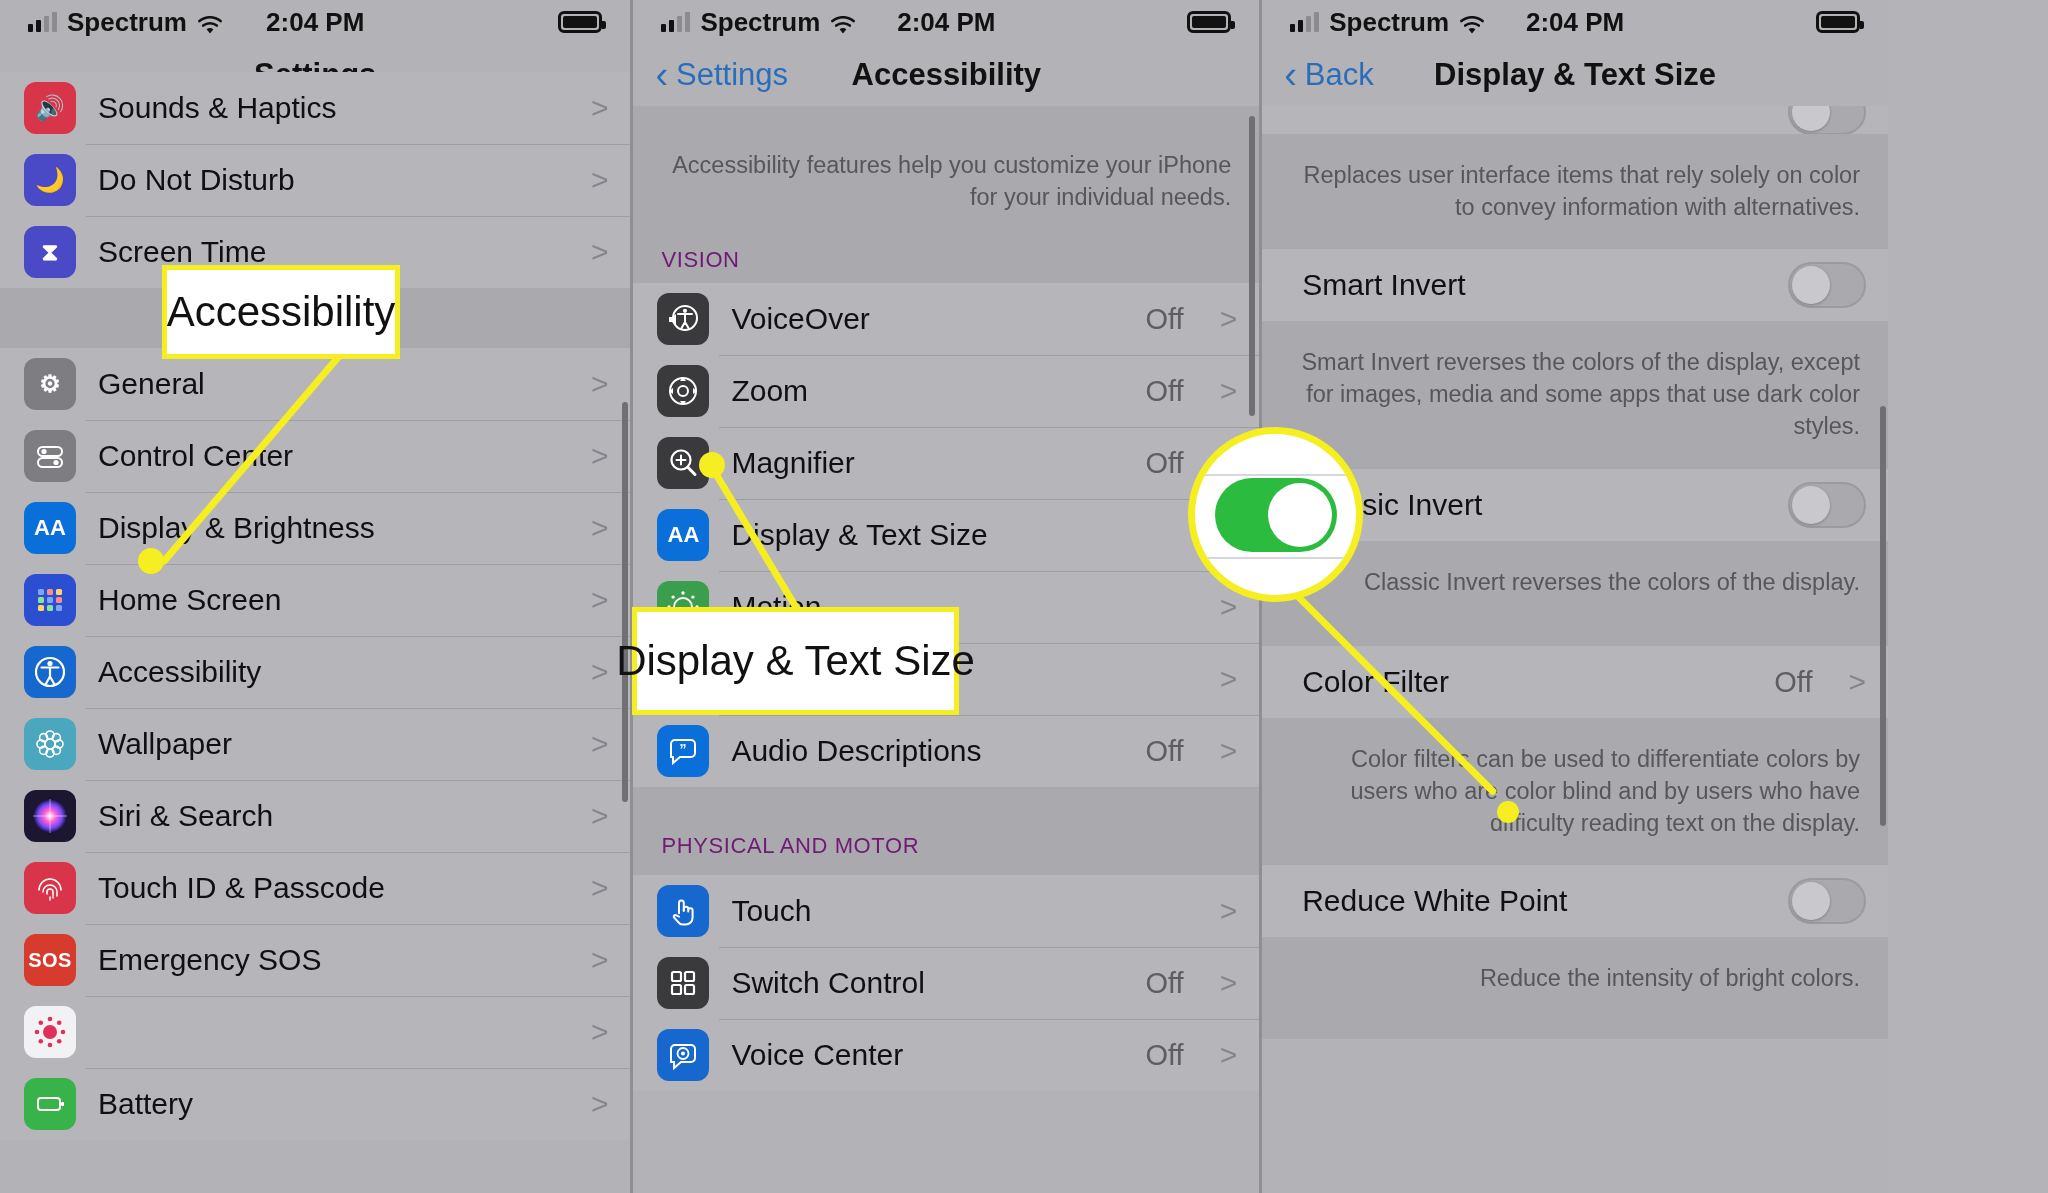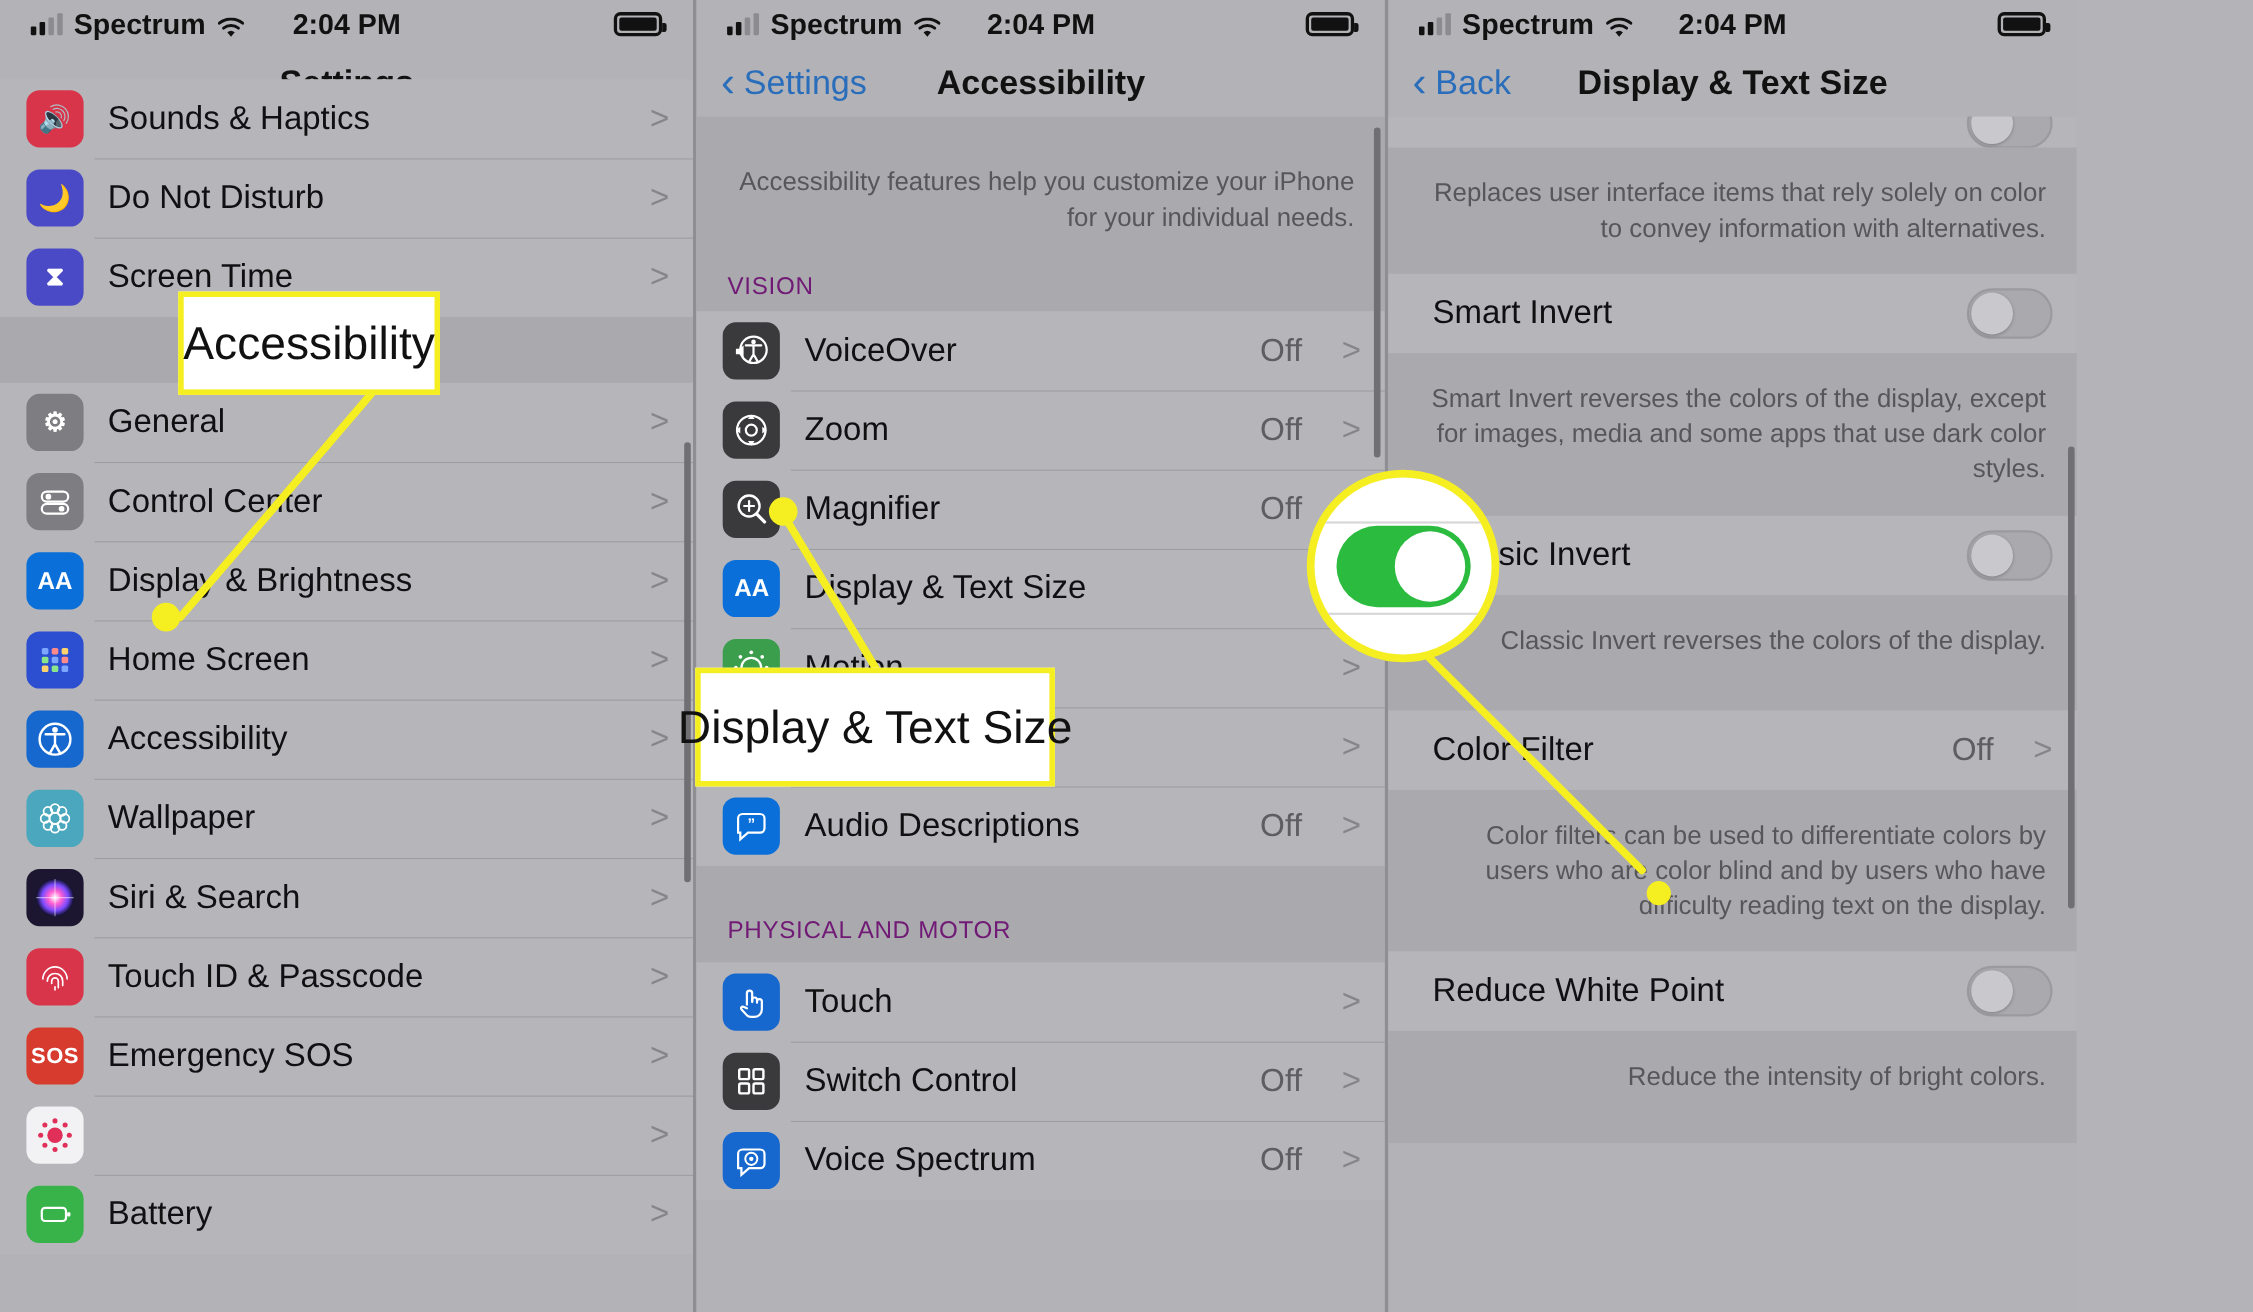--- a/index.html
+++ b/index.html
@@ -441,21 +441,21 @@
       </div>
 
       <div class="row">
         <span class="ricon" style="background:#1668cf">
           <svg width="38" height="38" viewBox="0 0 38 38">
               <path d="M7 13a4 4 0 0 1 4-4h16a4 4 0 0 1 4 4v9a4 4 0 0 1-4 4H17l-7 6v-6h-3z" fill="none" stroke="#fff" stroke-width="2"></path>
               <circle cx="19" cy="17.5" r="5.5" fill="none" stroke="#fff" stroke-width="1.8"></circle>
               <circle cx="19" cy="17.5" r="2" fill="#fff"></circle>
             </svg>
         </span>
-        <span class="rlabel">Voice Spectrum</span>
+        <span class="rlabel">Voice Center</span>
         <span class="rvalue">Off</span>
         <span class="rchev">&gt;</span>
       </div>
       <div class="scrollbar" style="top:10px;height:300px;"></div>
     </div>
   </div>
 
   <div class="panel right">
     <div class="statusbar">
       <span class="sb-left">

